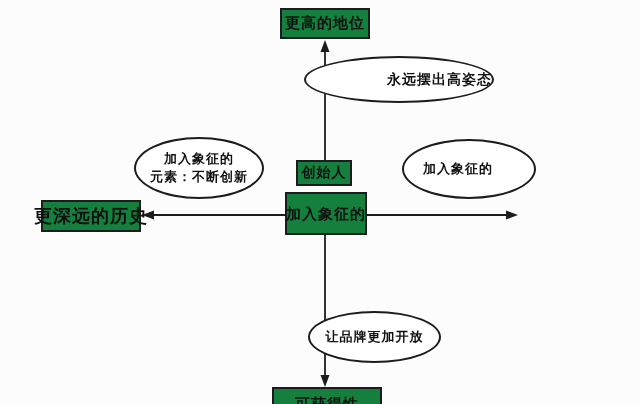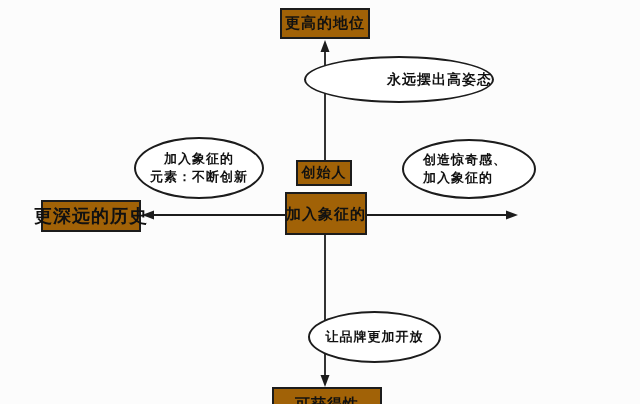--- a/index.html
+++ b/index.html
@@ -17,21 +17,21 @@
   }
   #arrow-layer {
     position: absolute;
     left: 0; top: 0;
     width: 640px; height: 404px;
     z-index: 1;
   }
   .node-box {
     position: absolute;
     z-index: 2;
-    background: #a16207;
+    background: #15803d;
     border: 2px solid #1c1c1c;
     display: flex;
     align-items: center;
     justify-content: center;
     font-weight: bold;
     font-size: 15px;
     letter-spacing: 1px;
     white-space: nowrap;
     box-sizing: border-box;
   }
@@ -107,20 +107,19 @@
   </div>
 
   <div id="top-ellipse" class="ellipse">
     <span>永远摆出高姿态</span>
   </div>
   <div id="left-ellipse" class="ellipse">
     <span>加入象征的</span>
     <span>元素：不断创新</span>
   </div>
   <div id="right-ellipse" class="ellipse">
-    <span>创造惊奇感、</span>
     <span>加入象征的</span>
   </div>
   <div id="bottom-ellipse" class="ellipse">
     <span>让品牌更加开放</span>
   </div>
 
 </div>
 
 </body></html>

